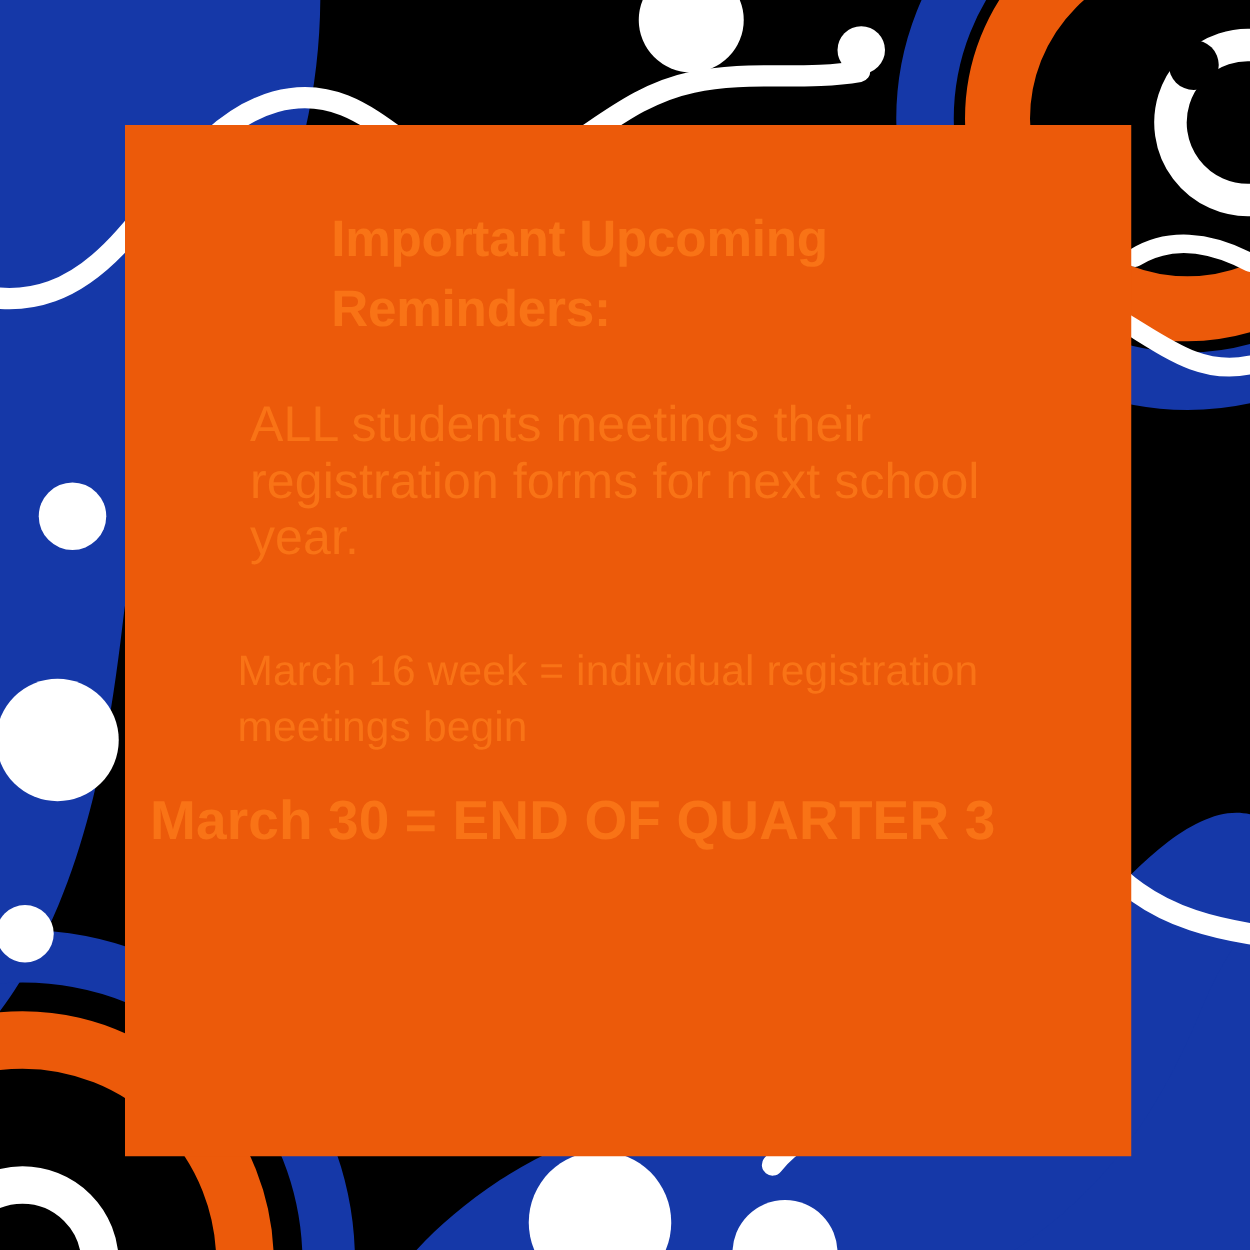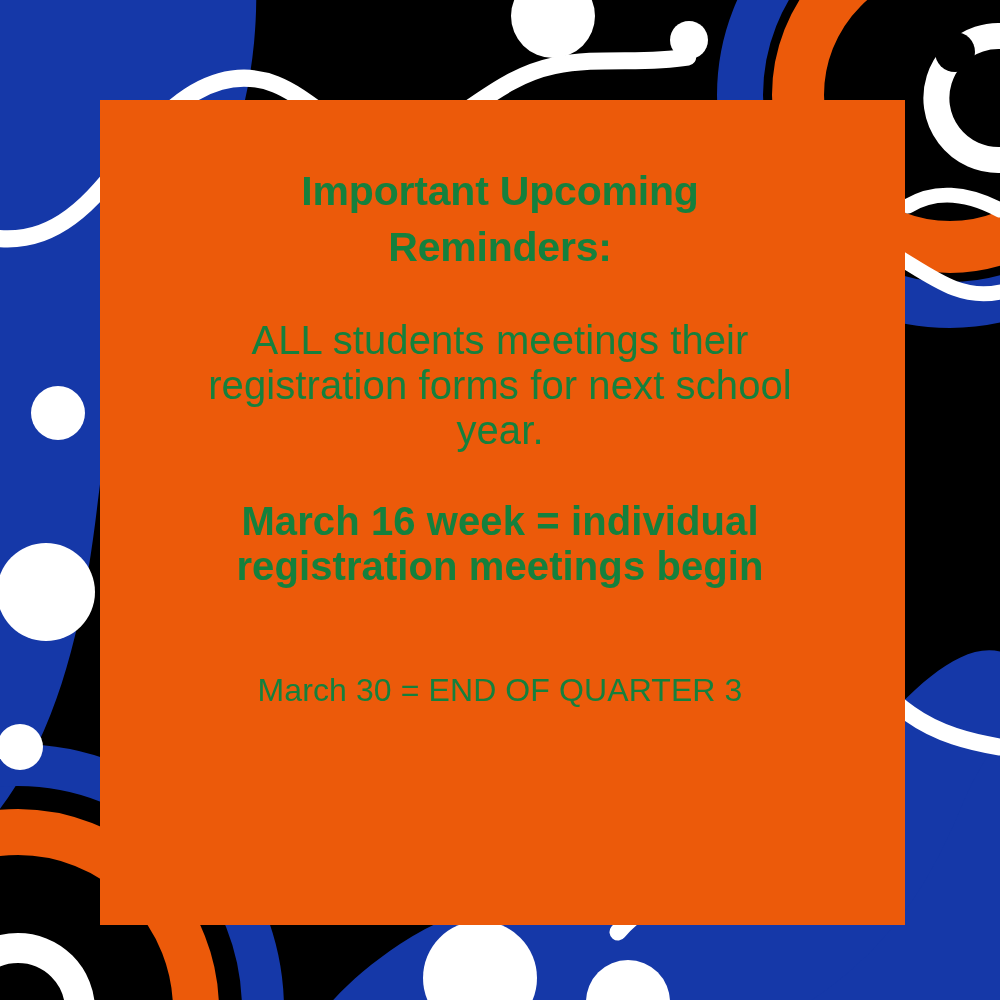--- a/index.html
+++ b/index.html
@@ -41,49 +41,49 @@
     left: 0;
     top: 0;
     width: 1000px;
     height: 1000px;
     z-index: 10;
     pointer-events: none;
   }
   .txt {
     position: absolute;
     width: 1000px;
-    text-align: center;
-    color: #15803d;
+    text-align: left;
+    color: #f97316;
     pointer-events: auto;
   }
   #heading {
     top: 163px;
     font-size: 41px;
     font-weight: bold;
     line-height: 56px;
     letter-spacing: -0.2px;
   }
   #para-1 {
     top: 318px;
     font-size: 40px;
     font-weight: 300;
     line-height: 45px;
     letter-spacing: 0.1px;
   }
   #para-2 {
-    top: 499px;
-    font-size: 40px;
-    font-weight: 700;
+    top: 515px;
+    font-size: 34px;
+    font-weight: 400;
     line-height: 45px;
     letter-spacing: 0.1px;
   }
   #para-3 {
-    top: 668px;
-    font-size: 32px;
-    font-weight: 400;
+    top: 634px;
+    font-size: 44px;
+    font-weight: 700;
     line-height: 45px;
     letter-spacing: 0.1px;
   }
 </style>
 </head>
 <body>
 
 <div id="poster">
 
   <svg id="decor-layer" viewBox="0 0 1000 1000" xmlns="http://www.w3.org/2000/svg">

